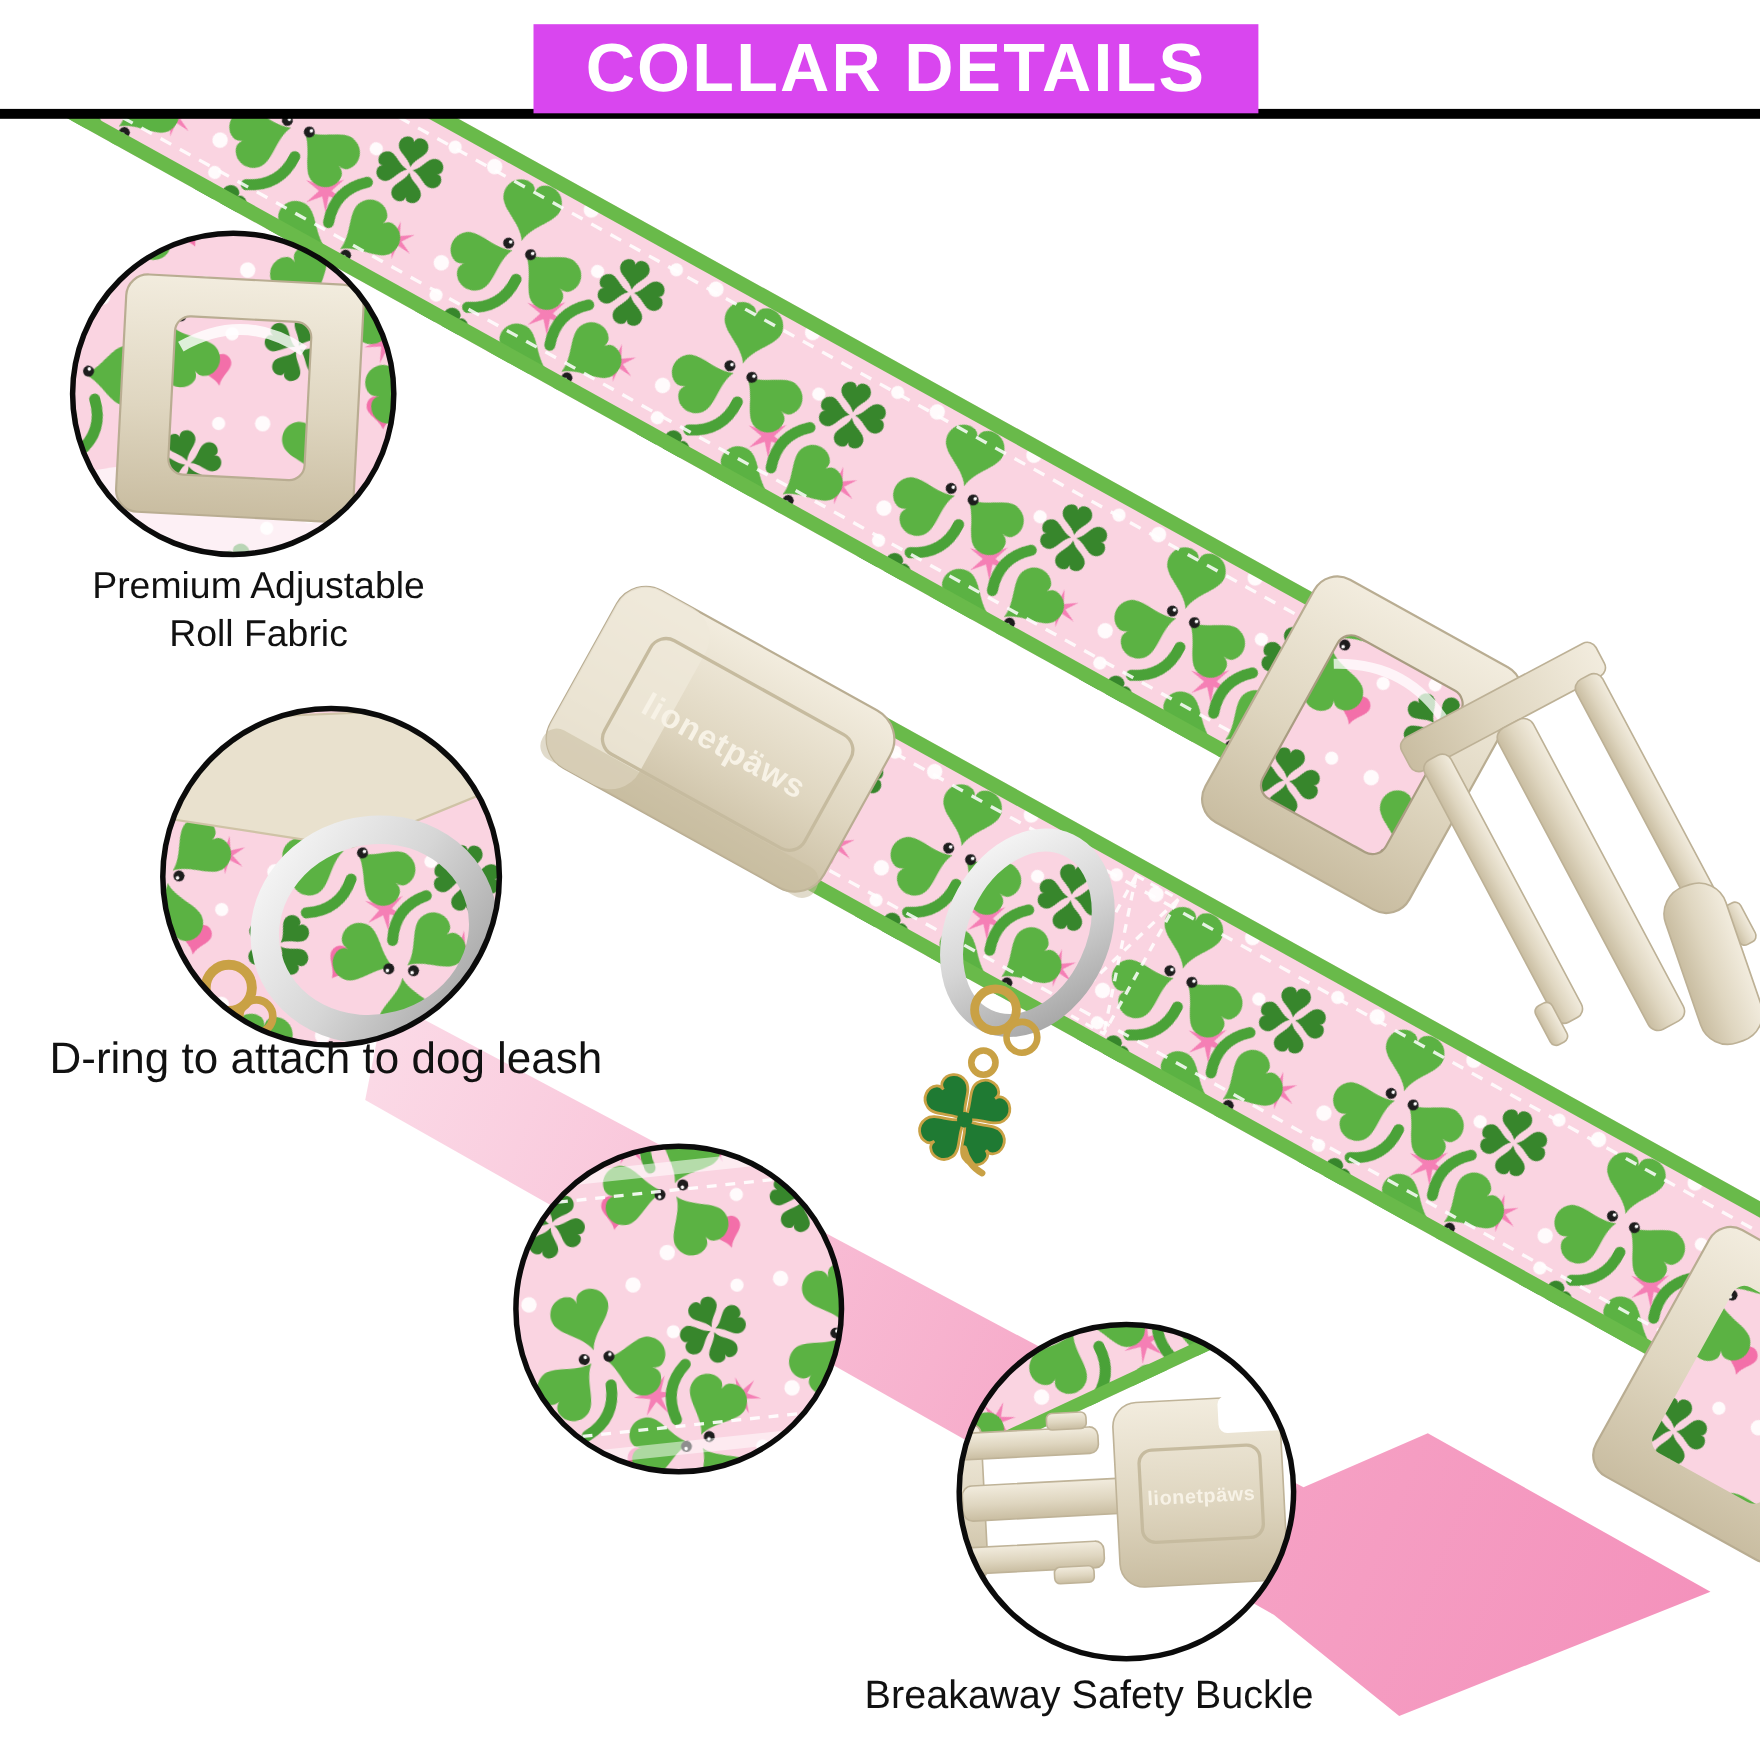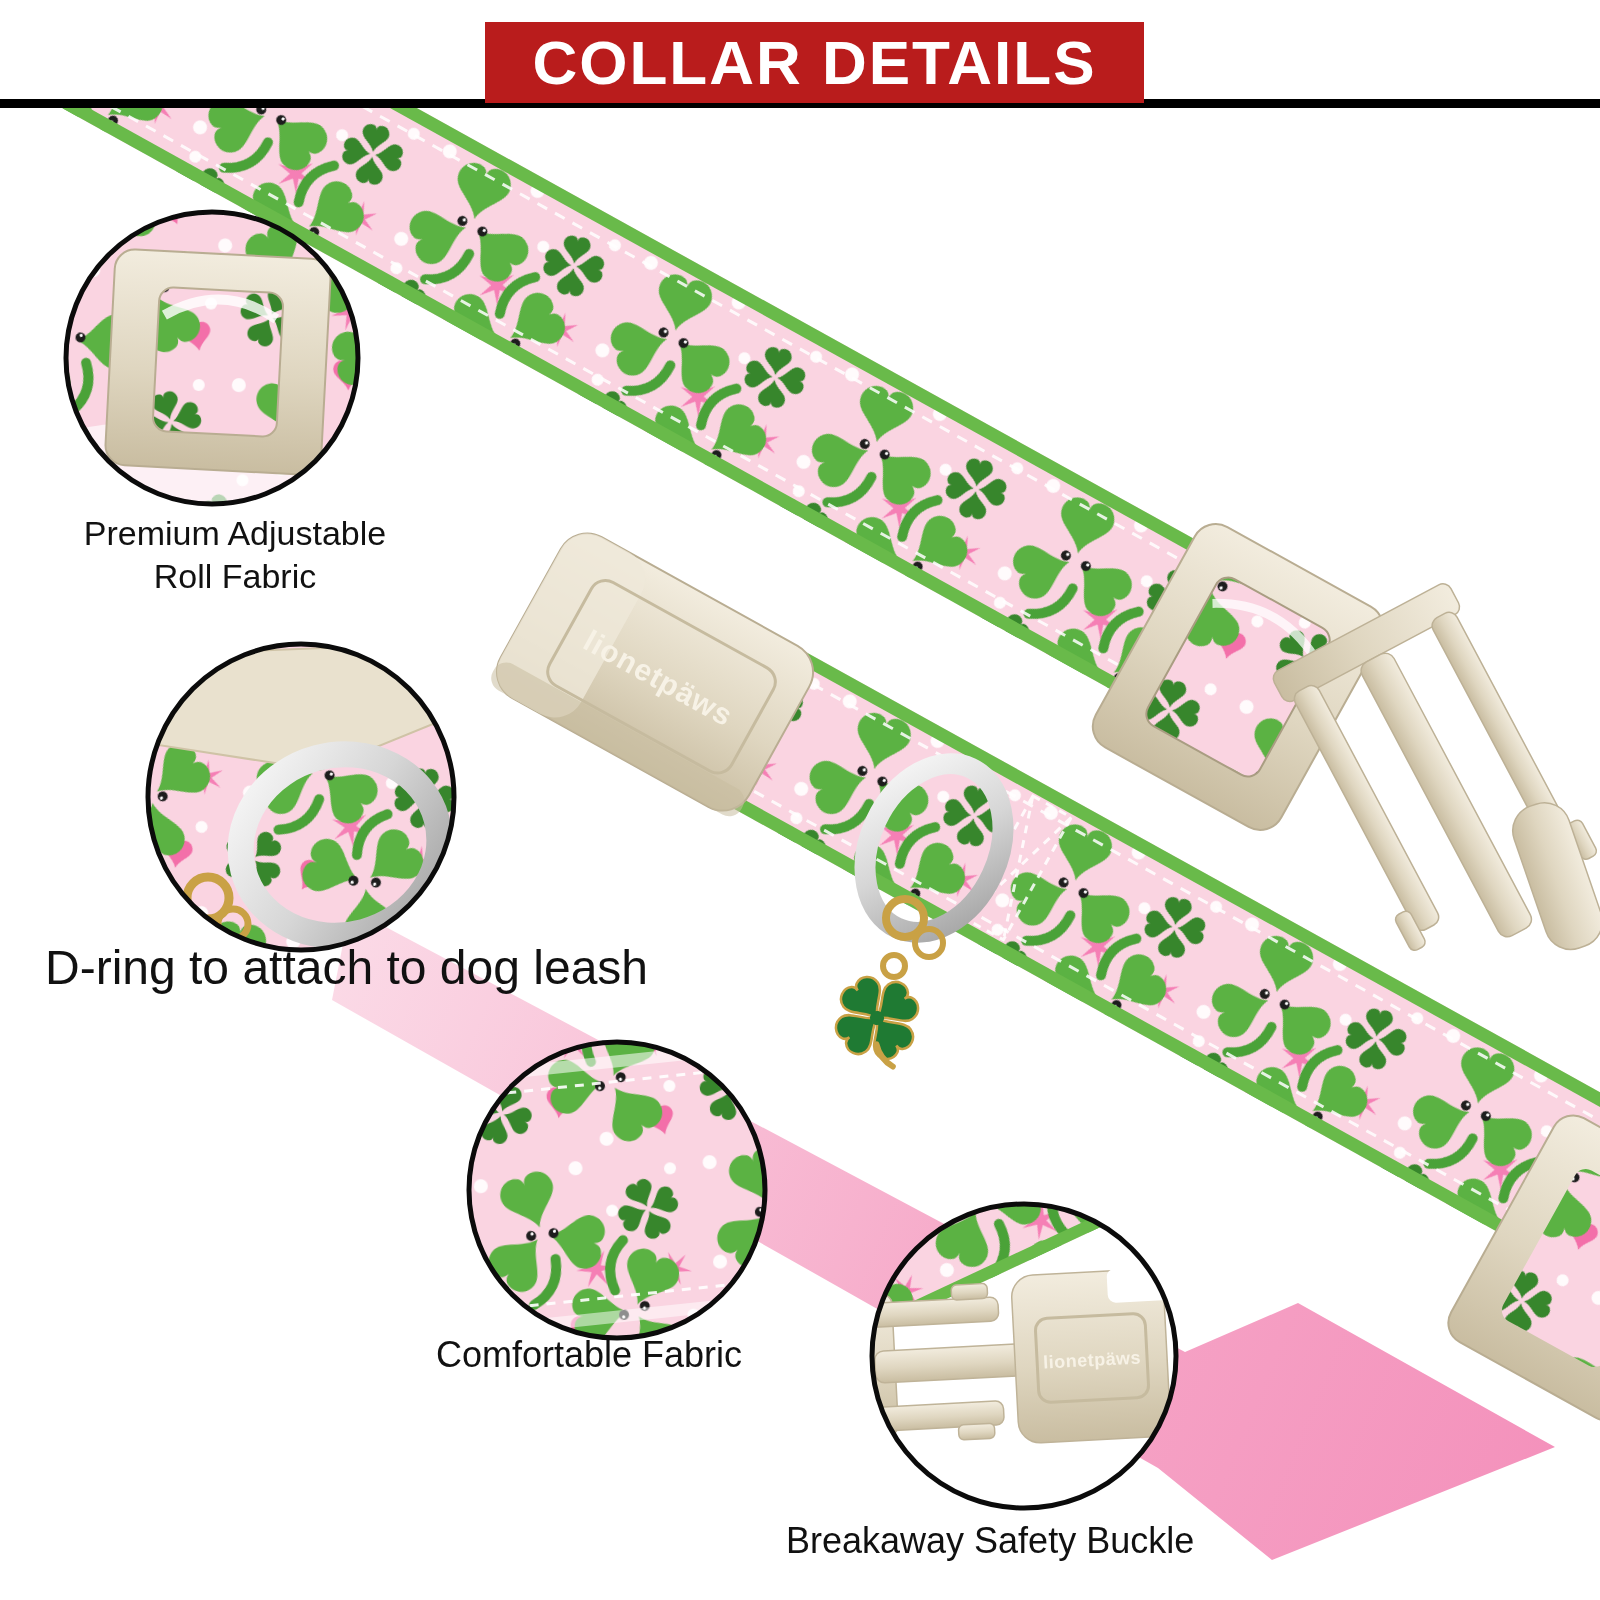--- a/index.html
+++ b/index.html
@@ -1,25 +1,25 @@
 <!DOCTYPE html>
 <html><head>
 <meta charset="utf-8">
 <style>
   html,body{margin:0;padding:0;background:#fff;}
   .stage{position:relative;width:1600px;height:1600px;background:#ffffff;overflow:hidden;
          font-family:"Liberation Sans", sans-serif;}
   .rule{position:absolute;left:0;top:99px;width:1600px;height:9px;background:#000;z-index:2;}
-  .banner{position:absolute;left:485px;top:22px;width:659px;height:81px;background:#b91c1c;
+  .banner{position:absolute;left:485px;top:22px;width:659px;height:81px;background:#d946ef;
           display:flex;align-items:center;justify-content:center;z-index:3;}
   .banner span{color:#fff;font-size:62px;font-weight:700;letter-spacing:2px;white-space:nowrap;}
   .gfx{position:absolute;left:0;top:0;z-index:1;}
   .lbl{position:absolute;color:#111;font-weight:400;z-index:4;white-space:nowrap;}
   .lbl-premium{left:10px;top:512px;width:450px;text-align:center;font-size:34px;line-height:43px;white-space:normal;}
-  .lbl-dring{left:45px;top:940px;font-size:48px;}
+  .lbl-dring{left:45px;top:940px;font-size:40px;}
   .lbl-fabric{left:436px;top:1334px;font-size:36px;}
   .lbl-breakaway{left:786px;top:1520px;font-size:36px;text-align:center;}
   svg text{font-family:"Liberation Sans", sans-serif;font-weight:700;}
 </style>
 </head>
 <body>
 
 <div class="stage">
 
   <svg class="gfx" width="1600" height="1600" viewBox="0 0 1600 1600">
@@ -230,16 +230,15 @@
   <div class="rule"></div>
   <div class="banner">
     <span>COLLAR DETAILS</span>
   </div>
 
   <div class="lbl lbl-premium">
     <div>Premium Adjustable</div>
     <div>Roll Fabric</div>
   </div>
   <div class="lbl lbl-dring">D-ring to attach to dog leash</div>
-  <div class="lbl lbl-fabric">Comfortable Fabric</div>
   <div class="lbl lbl-breakaway">Breakaway Safety Buckle</div>
 
 </div>
 
 </body></html>

